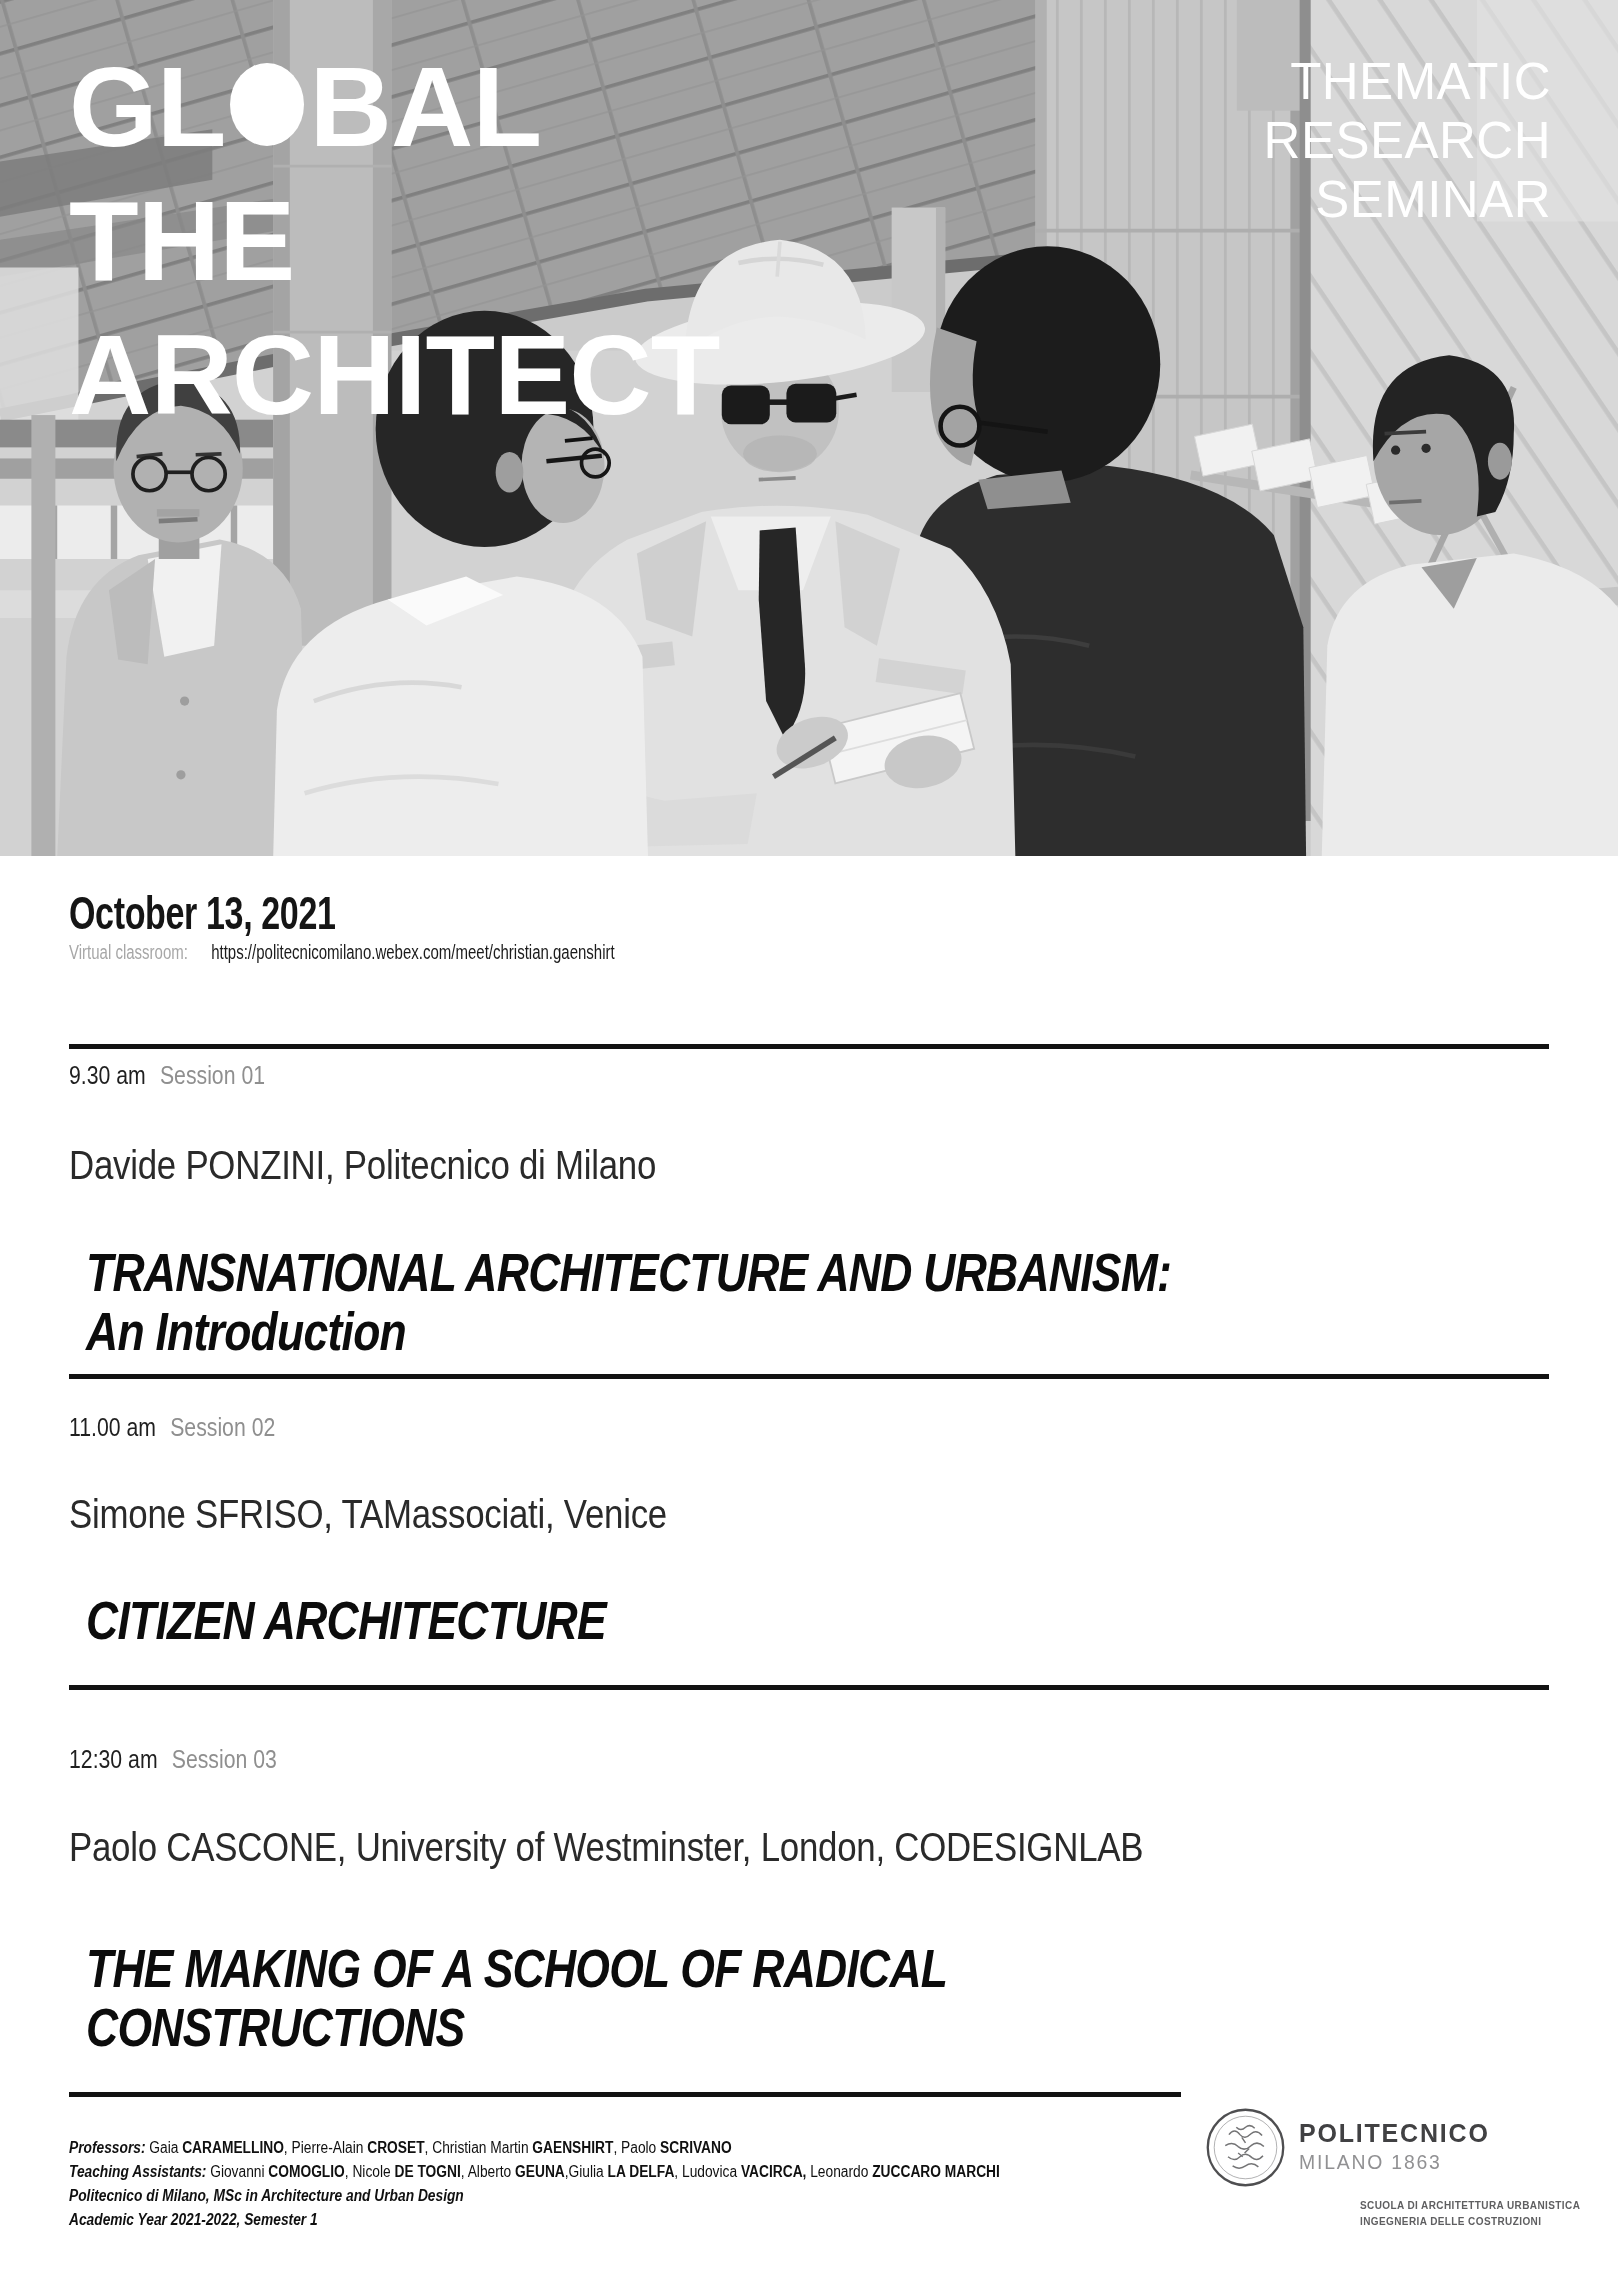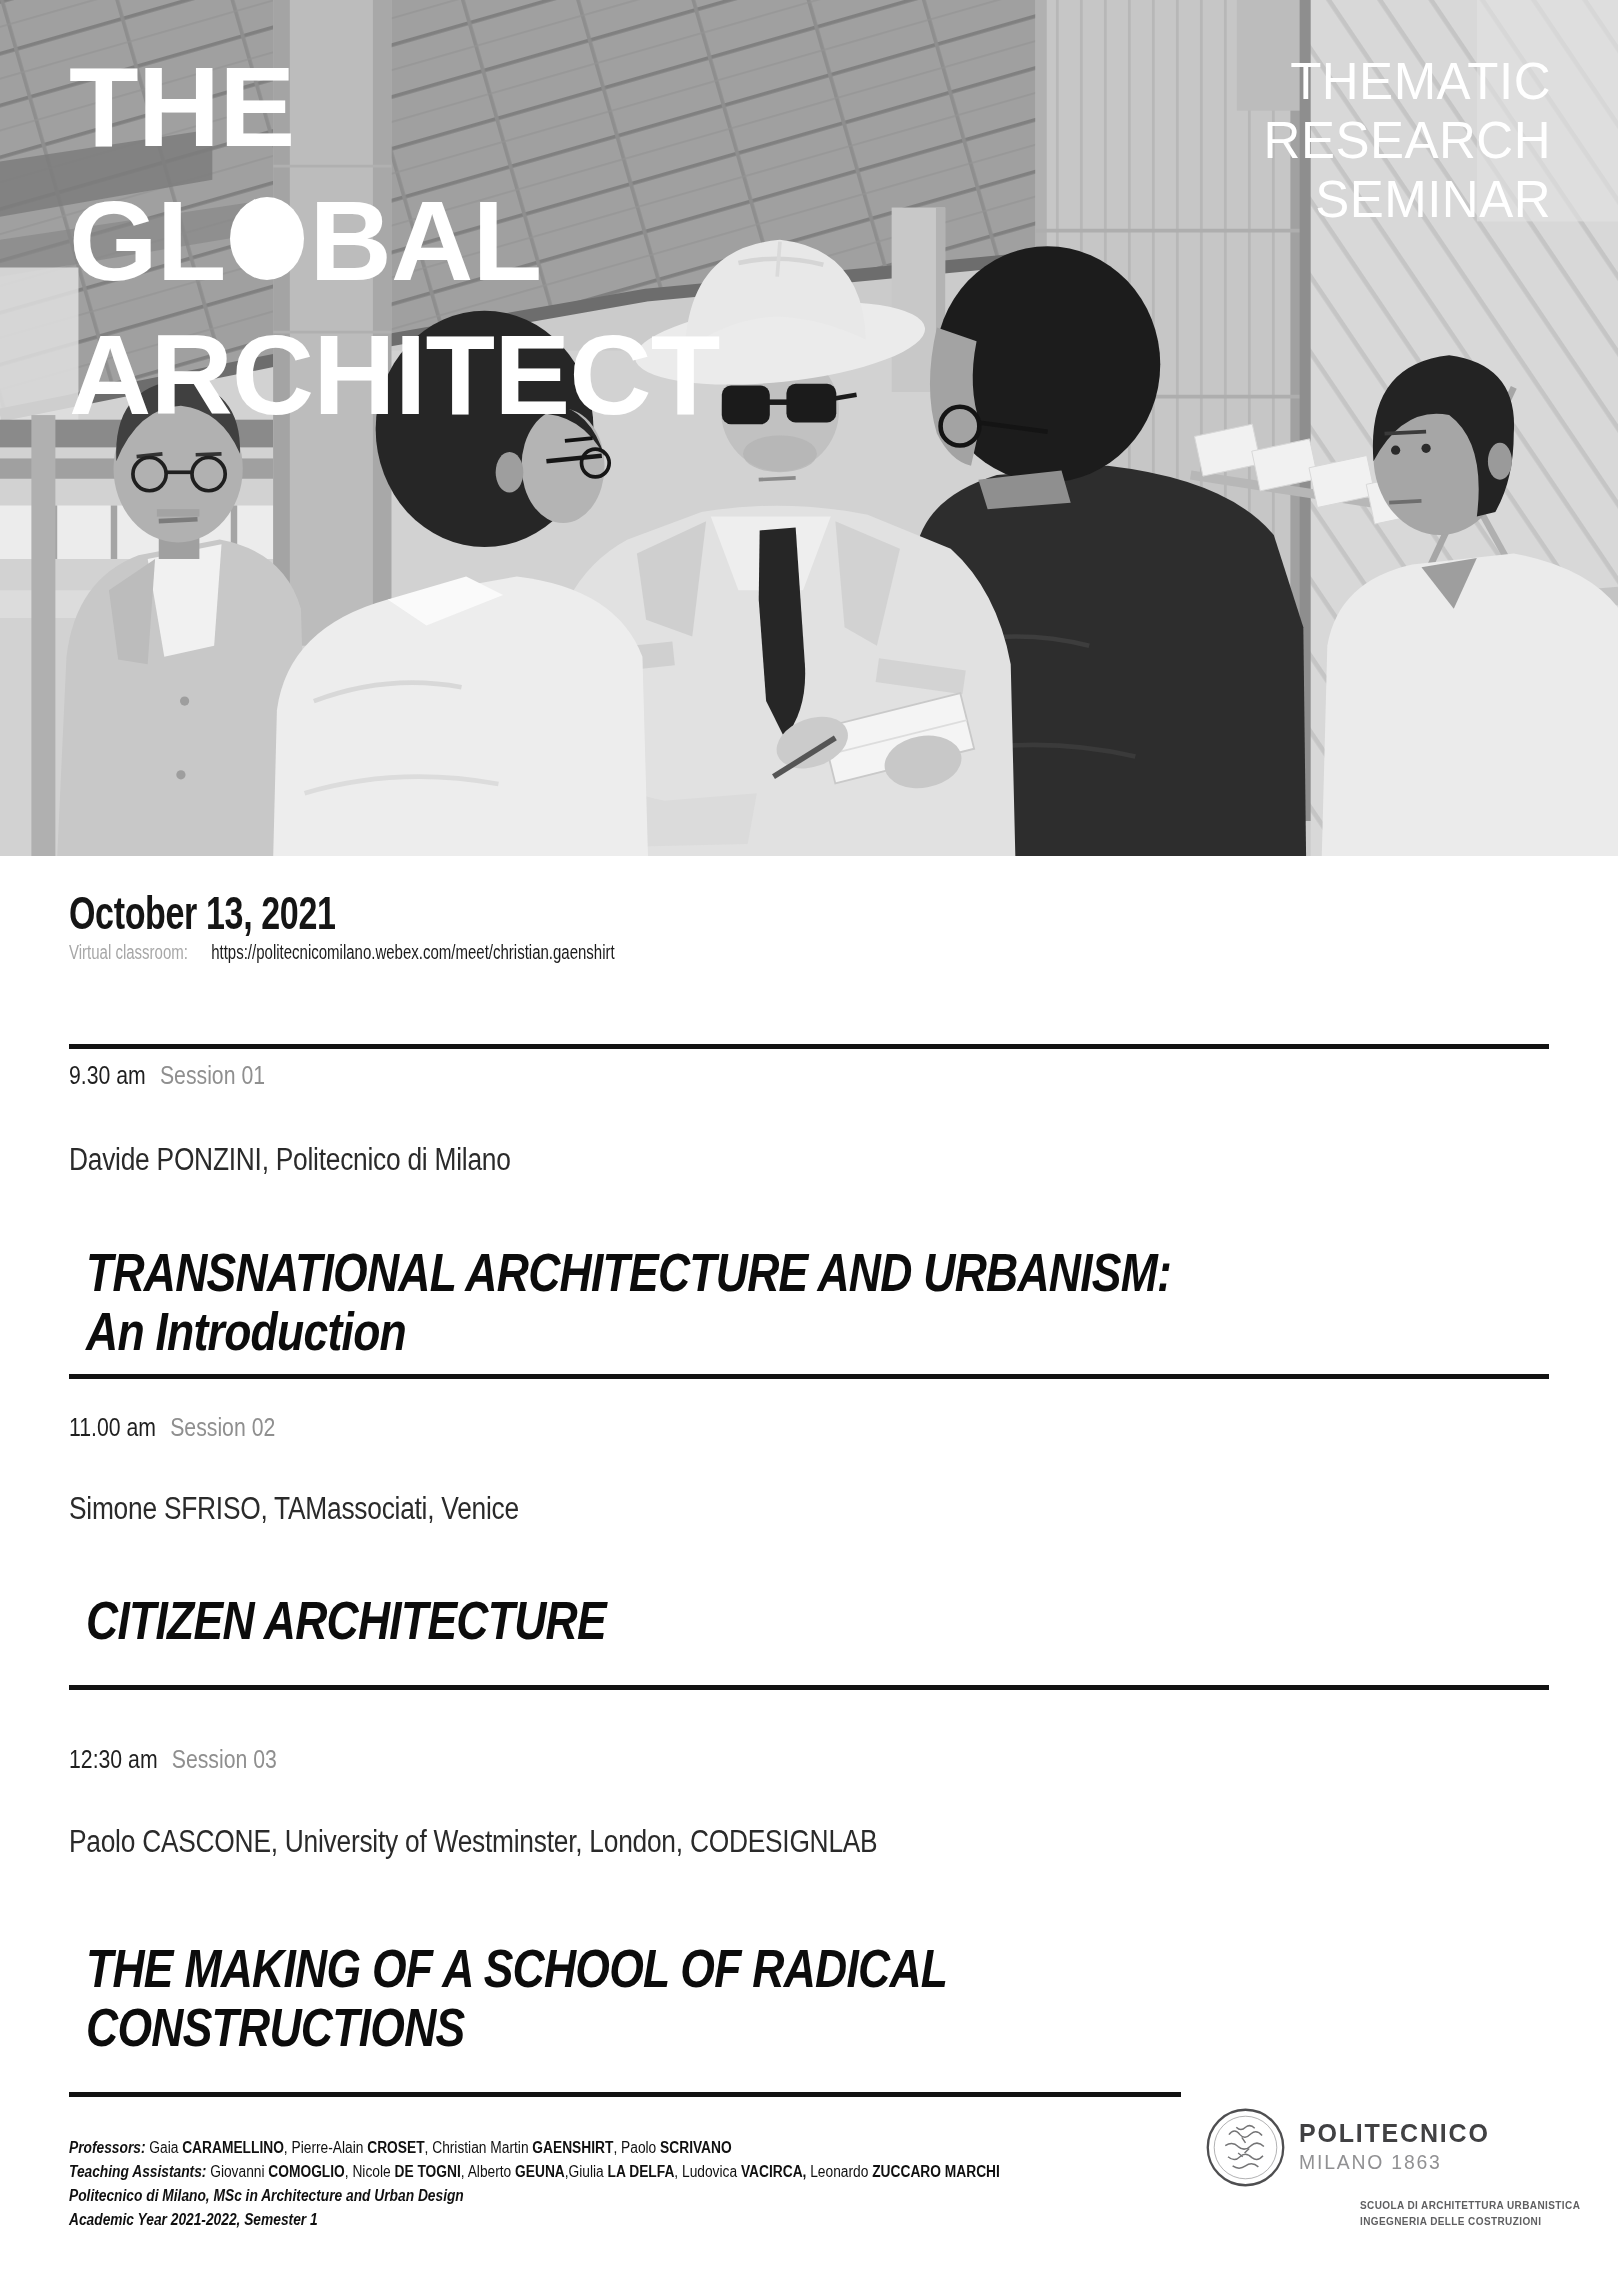--- a/index.html
+++ b/index.html
@@ -42,21 +42,21 @@
 
   
   .rule { position:absolute; left:69px; width:1480px; height:4.6px; background:#121212; }
   #rule1 { top:1044px; } #rule2 { top:1374px; } #rule3 { top:1685px; }
   #rule4 { top:2092px; width:1112px; }
 
   
   .time-row { position:absolute; left:69px; font-size:25px; }
   .time { color:#1f1f1f; }
   .slabel { color:#8f8f8f; margin-left:16.6px; }
-  .speaker { position:absolute; left:69px; font-size:31px; color:#2a2a2a; letter-spacing:-0.3px; }
+  .speaker { position:absolute; left:69px; font-size:41px; color:#2a2a2a; letter-spacing:-0.3px; }
   .stitle {
     position:absolute; left:86px; font-size:53px; font-weight:bold; font-style:italic;
     color:#0c0c0c; line-height:59px; letter-spacing:-0.9px;margin-top:16px;
   }
   #s1-time { top:1061px; } #s1-speaker { top:1142px; } #s1-title { top:1227px; }
   #s2-time { top:1413px; } #s2-speaker { top:1491px; } #s2-title { top:1575px; }
   #s3-time { top:1745px; } #s3-speaker { top:1824px; } #s3-title { top:1923px; }
 
   
   .footer { position:absolute; left:69px; top:2136px; font-size:16px; line-height:24px; color:#101010; }
@@ -232,22 +232,22 @@
       <ellipse cx="610" cy="505" rx="45" ry="62" fill="#b4b4b4"></ellipse>
       <path d="M560,450 Q625,438 655,495 Q640,445 600,438 Z" fill="#262626"></path>
       <line x1="592" y1="500" x2="652" y2="494" stroke="#161616" stroke-width="5"></line>
       <circle cx="645" cy="502" r="15" fill="none" stroke="#161616" stroke-width="4"></circle>
       <line x1="612" y1="478" x2="642" y2="475" stroke="#111111" stroke-width="4"></line>
       <ellipse cx="552" cy="512" rx="15" ry="22" fill="#9e9e9e"></ellipse>
     </g>
   </svg>
 
   <div class="main-title">
+    <div class="tline"><span>GL</span><span class="ball"></span><span>BAL</span></div>
     <div class="tline">THE</div>
-    <div class="tline"><span>GL</span><span class="ball"></span><span>BAL</span></div>
     <div class="tline">ARCHITECT</div>
   </div>
 
   <div class="badge">
     <div>THEMATIC</div>
     <div>RESEARCH</div>
     <div>SEMINAR</div>
   </div>
 
   <div class="date">

